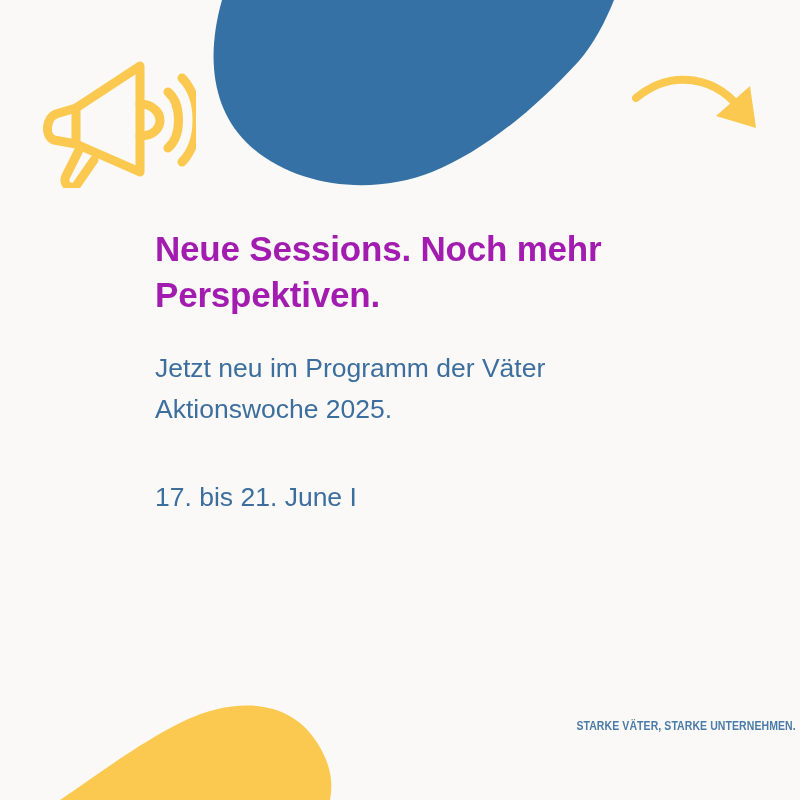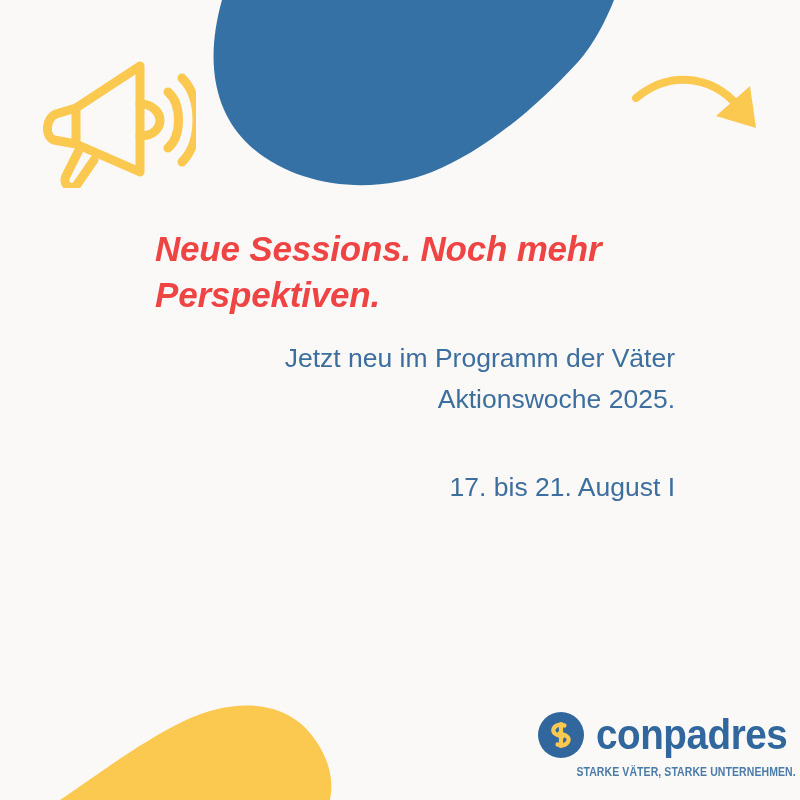--- a/index.html
+++ b/index.html
@@ -56,28 +56,26 @@
     top: 226px;
     width: 560px;
   }
 
   .headline {
     margin: 0;
     font-size: 35px;
     line-height: 1.32;
     font-weight: 700;
     letter-spacing: -0.2px;
-    color: #ef4444;
+    color: #a21caf;
     max-width: 520px;
-    font-style: italic;
   }
 
   .body-block {
-    margin-top: 20px;
-    text-align: right;
+    margin-top: 30px;
   }
 
   .body-line {
     margin: 0;
     font-size: 26.5px;
     line-height: 1.55;
     font-weight: 400;
     color: #3c6e9e;
     max-width: 520px;
   }
@@ -189,43 +187,24 @@
     <path fill="#fbc850" d="M 118 24 L 124 66 L 84 54 Z"></path>
   </svg>
 
   <div class="copy">
 
     <h1 class="headline">Neue Sessions. Noch mehr Perspektiven.</h1>
 
     <div class="body-block">
       <p class="body-line">Jetzt neu im Programm der Väter Aktionswoche 2025.</p>
 
-      <p class="body-line spaced-lg">17. bis 21. August I</p>
+      <p class="body-line spaced-lg">17. bis 21. June I</p>
 
     </div>
 
   </div>
 
   <div class="logo">
-    <div class="logo-row">
-      <svg class="logo-mark" viewBox="0 0 46 46" xmlns="http://www.w3.org/2000/svg" aria-hidden="true">
-        <circle cx="23" cy="23" r="23" fill="#31679c"></circle>
-        <g fill="none" stroke="#fbc850" stroke-width="4.2" stroke-linecap="round">
-
-          <path d="M 26.5 13.5
-                   C 20 11 14.5 15 15.5 19.5
-                   C 16.3 23 21 23.5 24.5 24.5"></path>
-
-          <path d="M 19.5 32.5
-                   C 26 35 31.5 31 30.5 26.5
-                   C 29.7 23 25 22.5 21.5 21.5"></path>
-
-          <path d="M 23 12 L 23 34"></path>
-        </g>
-      </svg>
-
-      <div class="logo-word">conpadres</div>
-    </div>
 
     <div class="logo-tagline">STARKE VÄTER, STARKE UNTERNEHMEN.</div>
   </div>
 
 </div>
 
 </body></html>

